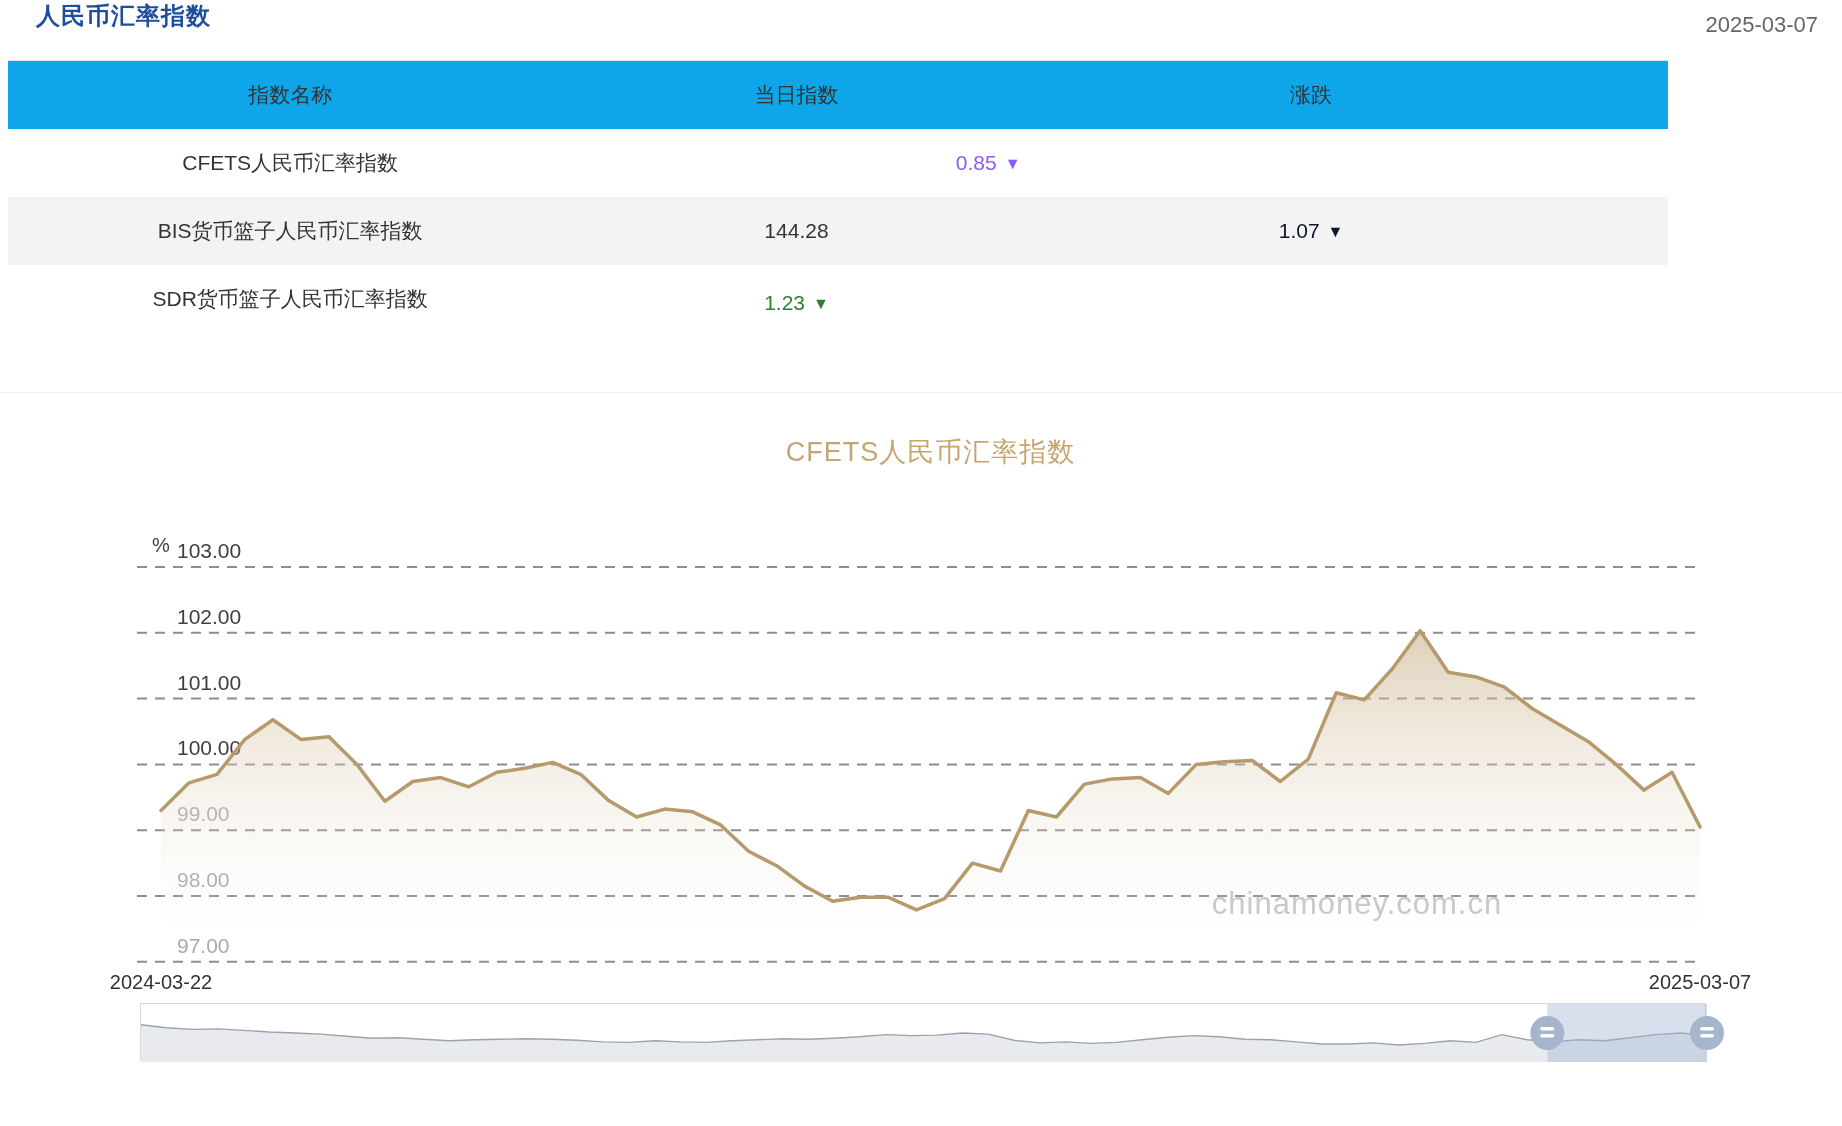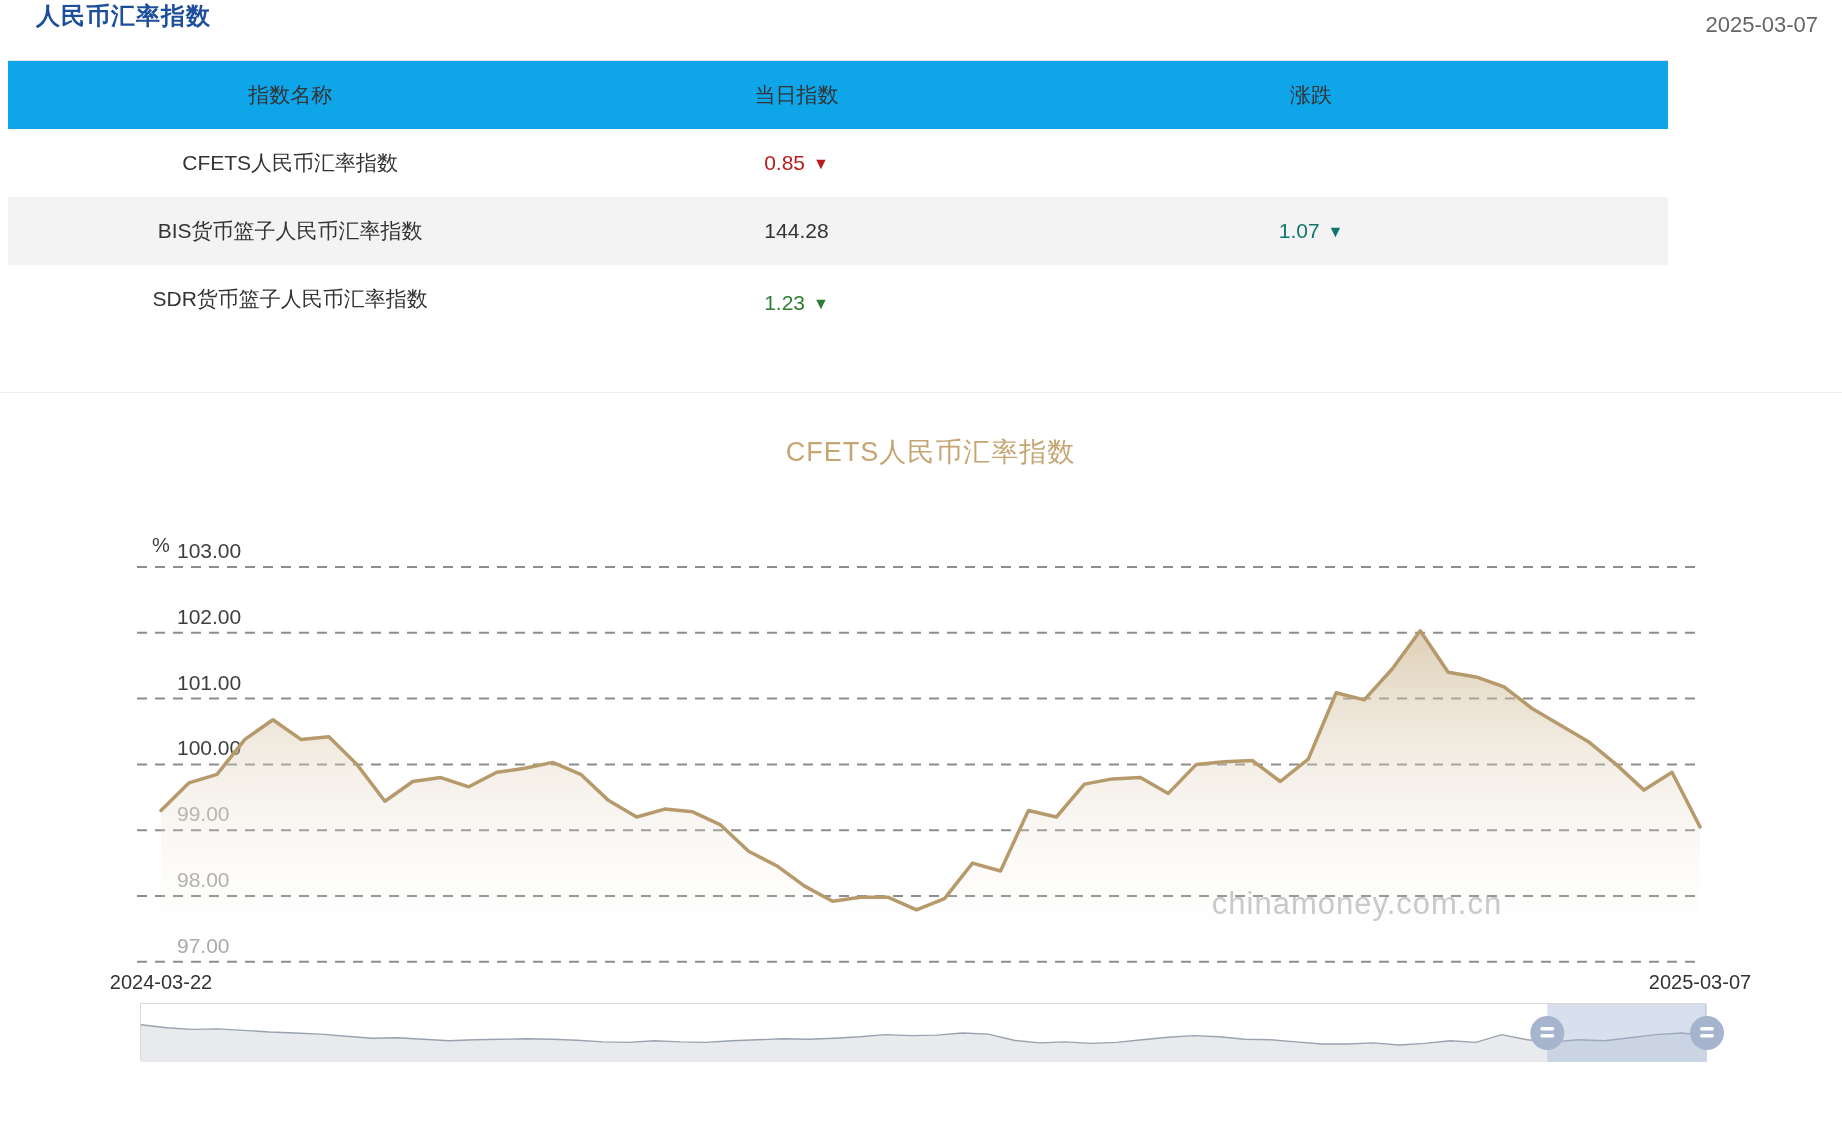--- a/index.html
+++ b/index.html
@@ -58,30 +58,30 @@
 <div class="index-table">
   <div class="t-row head">
     <div>指数名称</div>
     <div>当日指数</div>
     <div>涨跌</div>
     <div></div>
   </div>
 
   <div class="t-row odd">
     <div>CFETS人民币汇率指数</div>
-    <div class="chg" style="color: #b91c1c;">
+    <div class="chg" style="color: #8b5cf6; text-align: right;">
       <span>0.85</span><span class="tri">▼</span>
     </div>
     <div></div>
   </div>
 
   <div class="t-row even">
     <div>BIS货币篮子人民币汇率指数</div>
     <div>144.28</div>
-    <div class="chg" style="color: #0f766e;">
+    <div class="chg" style="color: #0f172a;">
       <span>1.07</span><span class="tri">▼</span>
     </div>
     <div></div>
   </div>
 
   <div class="t-row odd">
     <div>SDR货币篮子人民币汇率指数</div>
     <div class="chg" style="color: rgb(46, 125, 50); margin-top: 7px;">
       <span>1.23</span><span class="tri">▼</span>
     </div>

